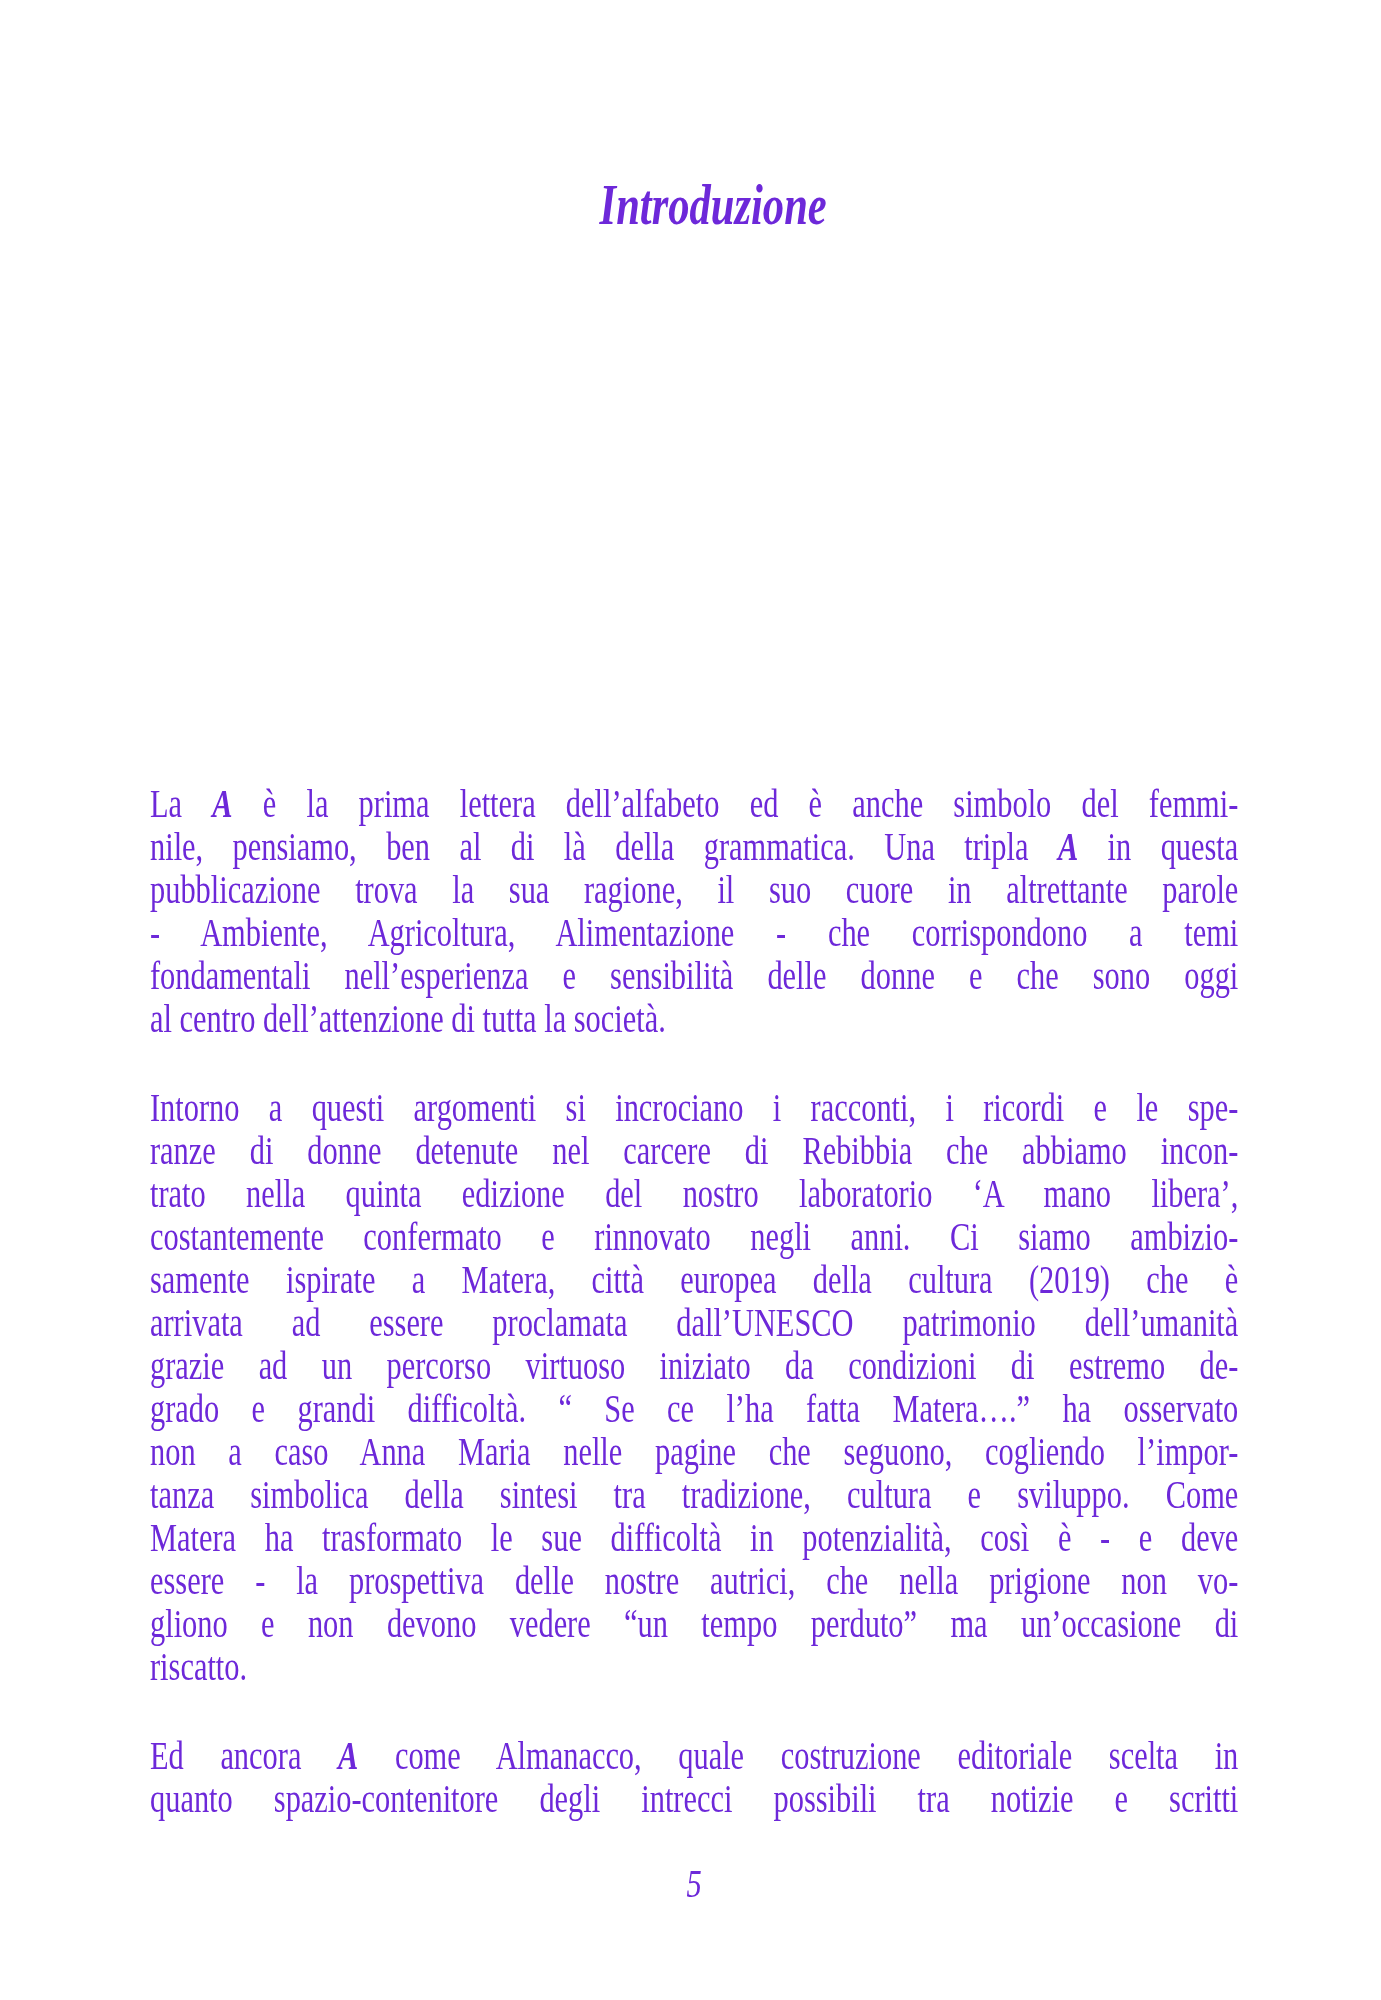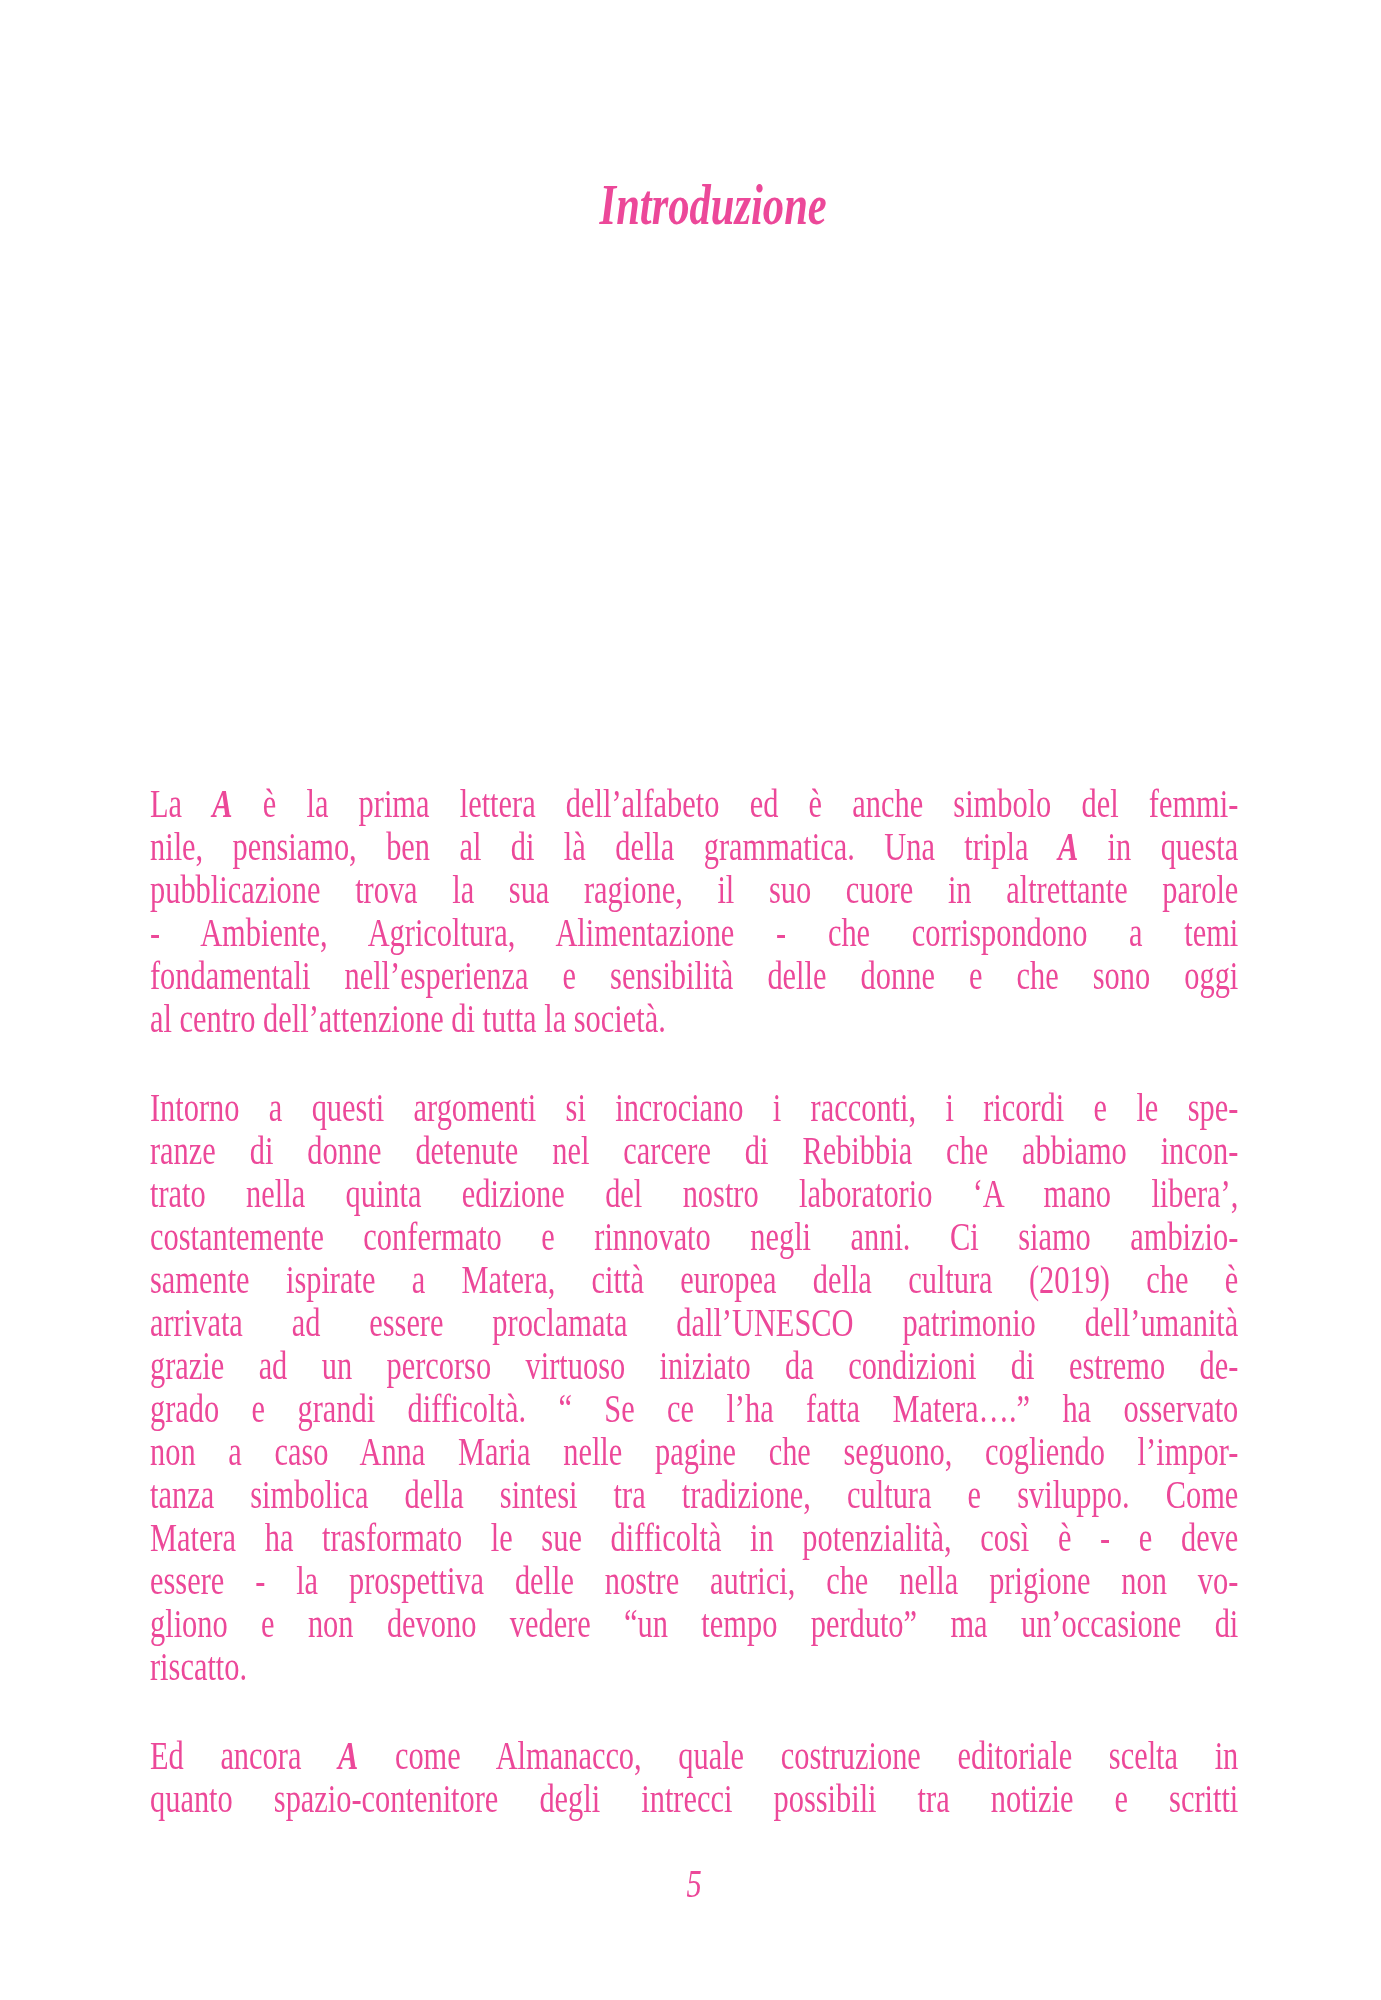--- a/index.html
+++ b/index.html
@@ -7,21 +7,21 @@
     padding: 0;
     background: #ffffff;
   }
   .page {
     position: relative;
     width: 1381px;
     height: 2000px;
     background: #ffffff;
     overflow: hidden;
     font-family: "Liberation Serif", serif;
-    color: #ec4899;
+    color: #6d28d9;
   }
   .title {
     position: absolute;
     top: 177px;
     left: 150px;
     width: 1432px;
     transform: scaleX(0.76);
     transform-origin: 0 0;
     font-size: 56px;
     line-height: 56px;

